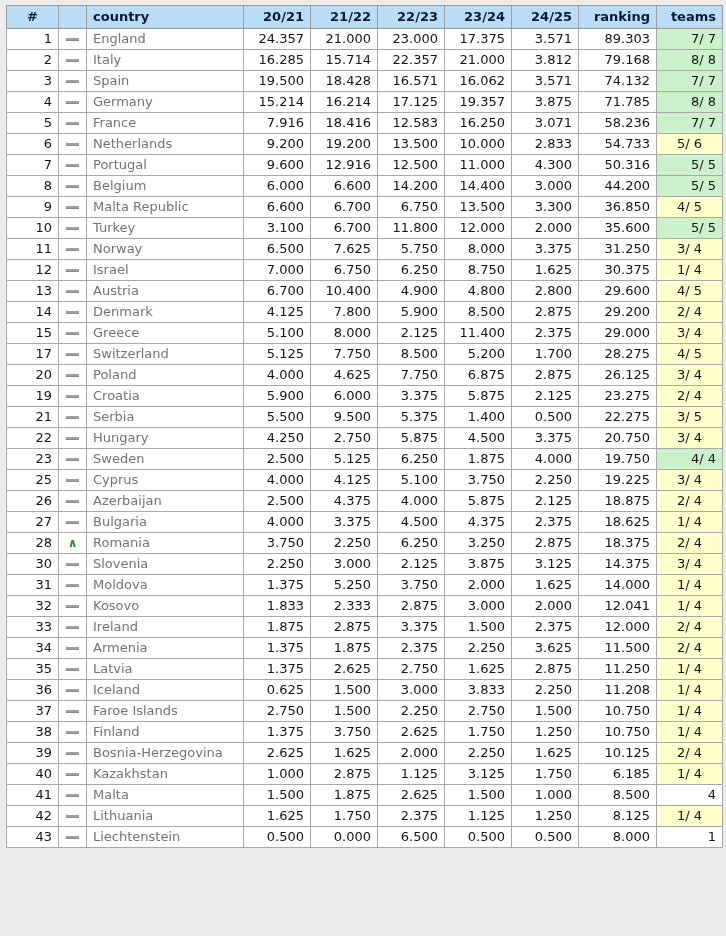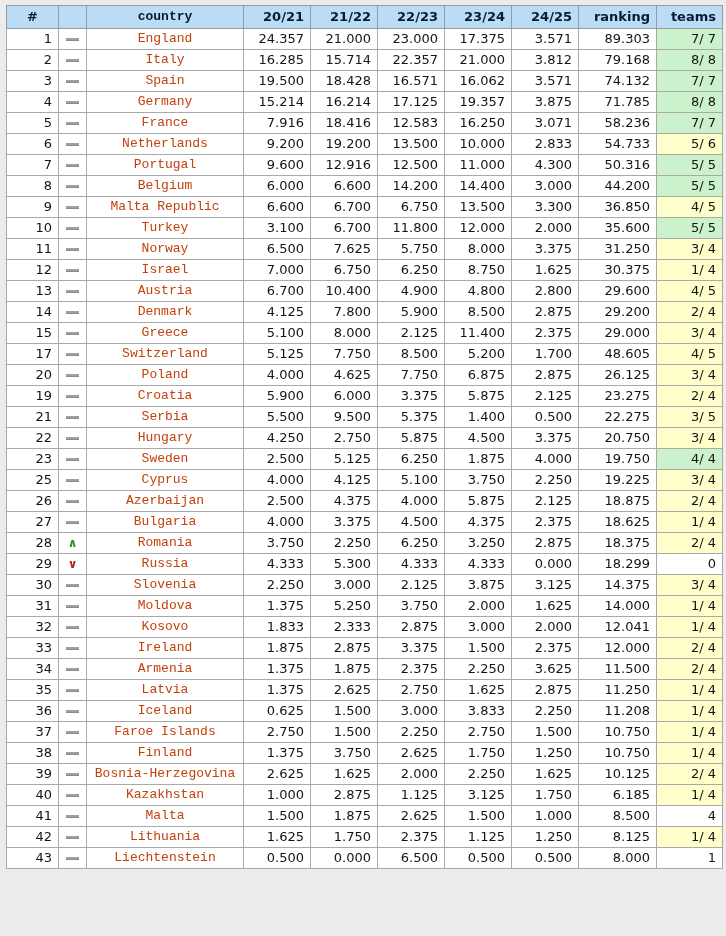--- a/index.html
+++ b/index.html
@@ -34,35 +34,35 @@
   }
   th{
     background:var(--header-bg);
     color:#0a1a33;
     font-weight:bold;
     height:23px;
     border-color:#9a9a9a;
   }
   .num{text-align:right;}
   .ctr{text-align:center;}
-  .lft{text-align:center;font-family:Liberation Mono, monospace;}
-  td.country{color:#c2410c;}
+  .lft{text-align:left;}
+  td.country{color:#737373;}
   td{color:#141414;}
   .trend{padding:0;text-align:center;}
   .trend-same-bar{
     display:inline-block;
     width:13px;height:3px;
     background:var(--trend-same);
     border-bottom:1px solid #8b8b8b;
     vertical-align:middle;
   }
   .trend-up{color:var(--trend-up);font-weight:bold;font-size:12px;}
   .trend-down{color:var(--trend-down);font-weight:bold;font-size:12px;}
   .teams-green{background:var(--teams-green);margin-left:40px;}
-  .teams-yellow{background:var(--teams-yellow);}
+  .teams-yellow{background:var(--teams-yellow);text-align:center;}
   .teams-none{background:#ffffff;}
 </style>
 </head>
 <body>
 
 <div class="page">
   <table>
     <colgroup>
       <col style="width:52px">
         <col style="width:28px">
@@ -272,21 +272,21 @@
   </tr>
         <tr>
     <td class="num">17</td>
     <td class="trend"><span class="trend-same-bar"></span></td>
     <td class="lft country">Switzerland</td>
     <td class="num">5.125</td>
     <td class="num">7.750</td>
     <td class="num">8.500</td>
     <td class="num">5.200</td>
     <td class="num">1.700</td>
-    <td class="num">48.605</td>
+    <td class="num">28.275</td>
     <td class="num teams-yellow">4/ 5</td>
   </tr>
         <tr>
     <td class="num">20</td>
     <td class="trend"><span class="trend-same-bar"></span></td>
     <td class="lft country">Poland</td>
     <td class="num">4.000</td>
     <td class="num">4.625</td>
     <td class="num">7.750</td>
     <td class="num">6.875</td>
@@ -384,32 +384,20 @@
     <td class="lft country">Romania</td>
     <td class="num">3.750</td>
     <td class="num">2.250</td>
     <td class="num">6.250</td>
     <td class="num">3.250</td>
     <td class="num">2.875</td>
     <td class="num">18.375</td>
     <td class="num teams-yellow">2/ 4</td>
   </tr>
         <tr>
-    <td class="num">29</td>
-    <td class="trend"><span class="trend-down">∨</span></td>
-    <td class="lft country">Russia</td>
-    <td class="num">4.333</td>
-    <td class="num">5.300</td>
-    <td class="num">4.333</td>
-    <td class="num">4.333</td>
-    <td class="num">0.000</td>
-    <td class="num">18.299</td>
-    <td class="num teams-none">0</td>
-  </tr>
-        <tr>
     <td class="num">30</td>
     <td class="trend"><span class="trend-same-bar"></span></td>
     <td class="lft country">Slovenia</td>
     <td class="num">2.250</td>
     <td class="num">3.000</td>
     <td class="num">2.125</td>
     <td class="num">3.875</td>
     <td class="num">3.125</td>
     <td class="num">14.375</td>
     <td class="num teams-yellow">3/ 4</td>

